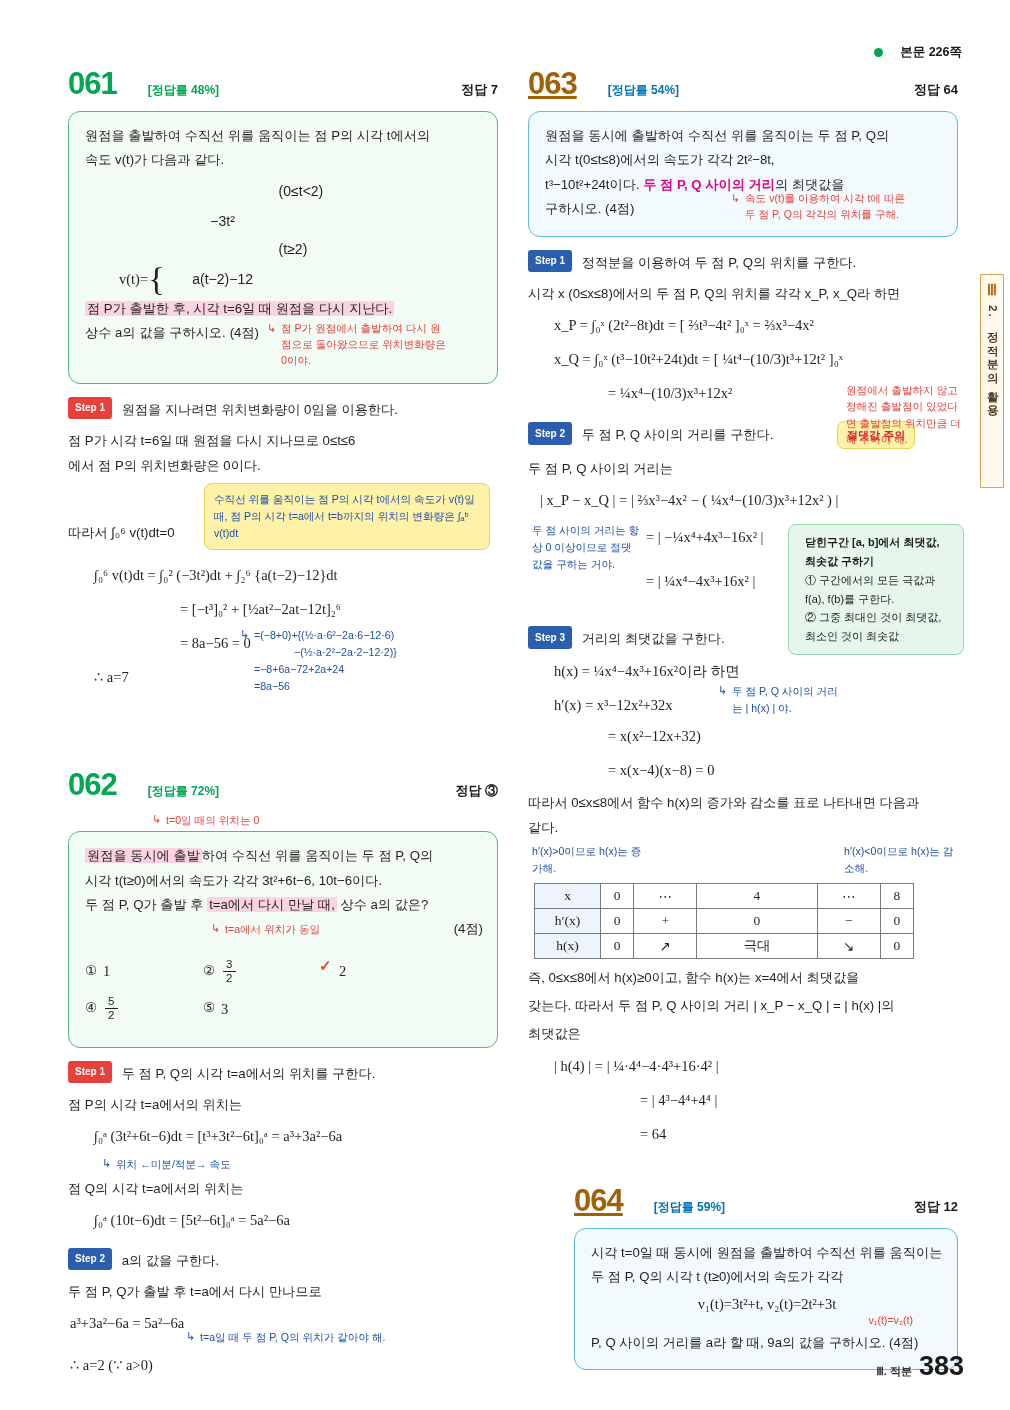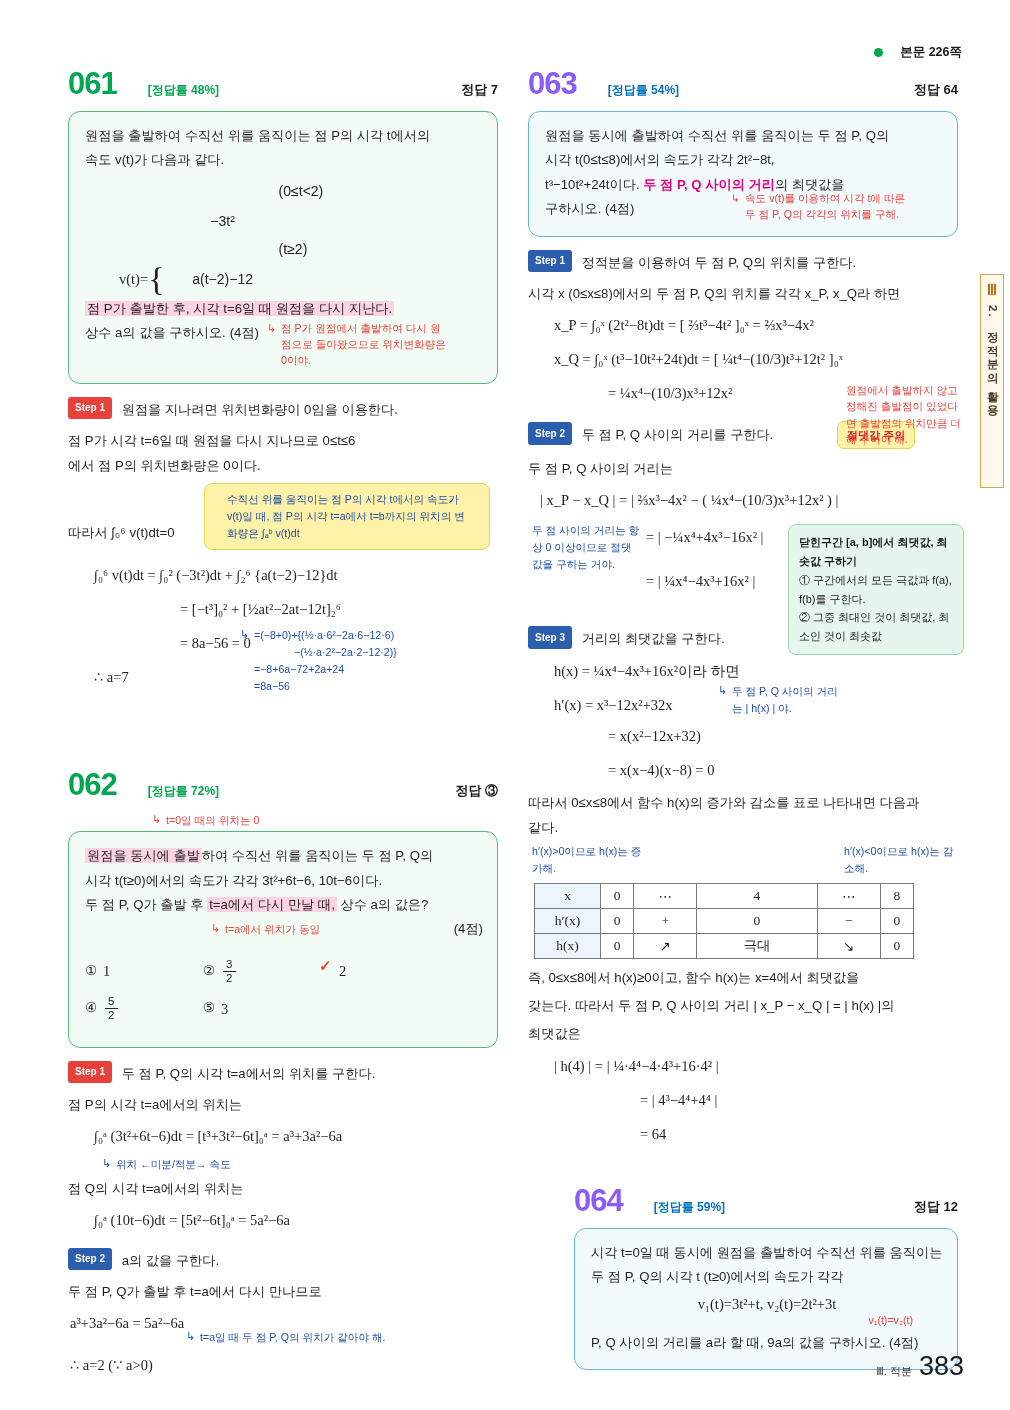--- a/index.html
+++ b/index.html
@@ -50,21 +50,21 @@
     letter-spacing:2px; line-height:1.5;
   }
 
   
   .phead { display:flex; align-items:baseline; margin-bottom:9px; position:relative;gap:24px; }
   .pnum {
     font-family:"Liberation Sans", sans-serif;
     font-weight:bold; font-size:31px; letter-spacing:-1px;
   }
   .pnum.green { color:#00a651; }
-  .pnum.blue  { color:#8b5cf6; }
+  .pnum.blue  { color:#a16207;text-decoration:underline; }
   .prate { font-size:12px; margin-left:7px; font-weight:bold; }
   .prate.green { color:#00a651; }
   .prate.blue  { color:#0071bc; }
   .pans { margin-left:auto; font-size:13px; font-weight:bold; color:#1a1a1a; }
 
   
   .qbox {
     border:1.4px solid #4dbf7a;
     border-radius:12px;
     background:#f3fbf5;
@@ -112,30 +112,30 @@
 
   
   .note { font-size:10.6px; line-height:1.55; }
   .note.red { color:#e8403a; }
   .arrow-note { position:relative; padding-left:14px; }
   .arrow-note::before {
     content:"↳"; position:absolute; left:0; top:-1px; font-size:11px;
   }
   .yellowbox {
     background:#fdf2a8; border:1px solid #e8d452; border-radius:8px;
-    padding:7px 22px; font-size:10.6px; line-height:1.6; color:#1f4fa8;
+    padding:7px 9px; font-size:10.6px; line-height:1.6; color:#1f4fa8;
   }
   .yellowtag {
     background:#fdf2a8; border:1px solid #e8d452; border-radius:7px;
     padding:4px 9px; font-size:11px; font-weight:bold; color:#d2232a;
     display:inline-block;
   }
   .greenbox {
     background:#e7f6ec; border:1px solid #9ed3b2; border-radius:8px;
-    padding:8px 10px; font-size:11px; line-height:1.7; color:#1a1a1a;
+    padding:8px 16px; font-size:11px; line-height:1.7; color:#1a1a1a;
   }
   .bluenote { color:#1f4fa8; font-size:10.6px; line-height:1.6; }
 
   
   .choices { margin-top:16px; font-size:13.5px; }
   .choices .row { display:flex; margin-bottom:10px; }
   .choices .ch { width:118px; display:flex; align-items:center; gap:6px; }
   .circ { font-size:13.5px; }
   .mark { color:#e8403a; font-weight:bold; }
 
@@ -145,21 +145,21 @@
     font-family:"Liberation Serif", serif; font-size:13.5px;
   }
   table.inc td, table.inc th {
     border:1px solid #7a7a7a; text-align:center; padding:3px 0; height:25px;
     font-weight:normal;
   }
   table.inc td:first-child, table.inc th:first-child { background:#eef4fb; width:66px; }
 
   .footer {
     position:absolute; right:46px; bottom:28px;
-    font-weight:normal; font-size:11px; color:#333;
+    font-weight:bold; font-size:11px; color:#333;
     display:flex; align-items:baseline; gap:7px;margin-left:36px;
   }
   .footer .pg { font-size:27px; color:#1a1a1a; }
 </style>
 </head>
 <body>
 
 <div class="page">
 
   <div class="pageref">

